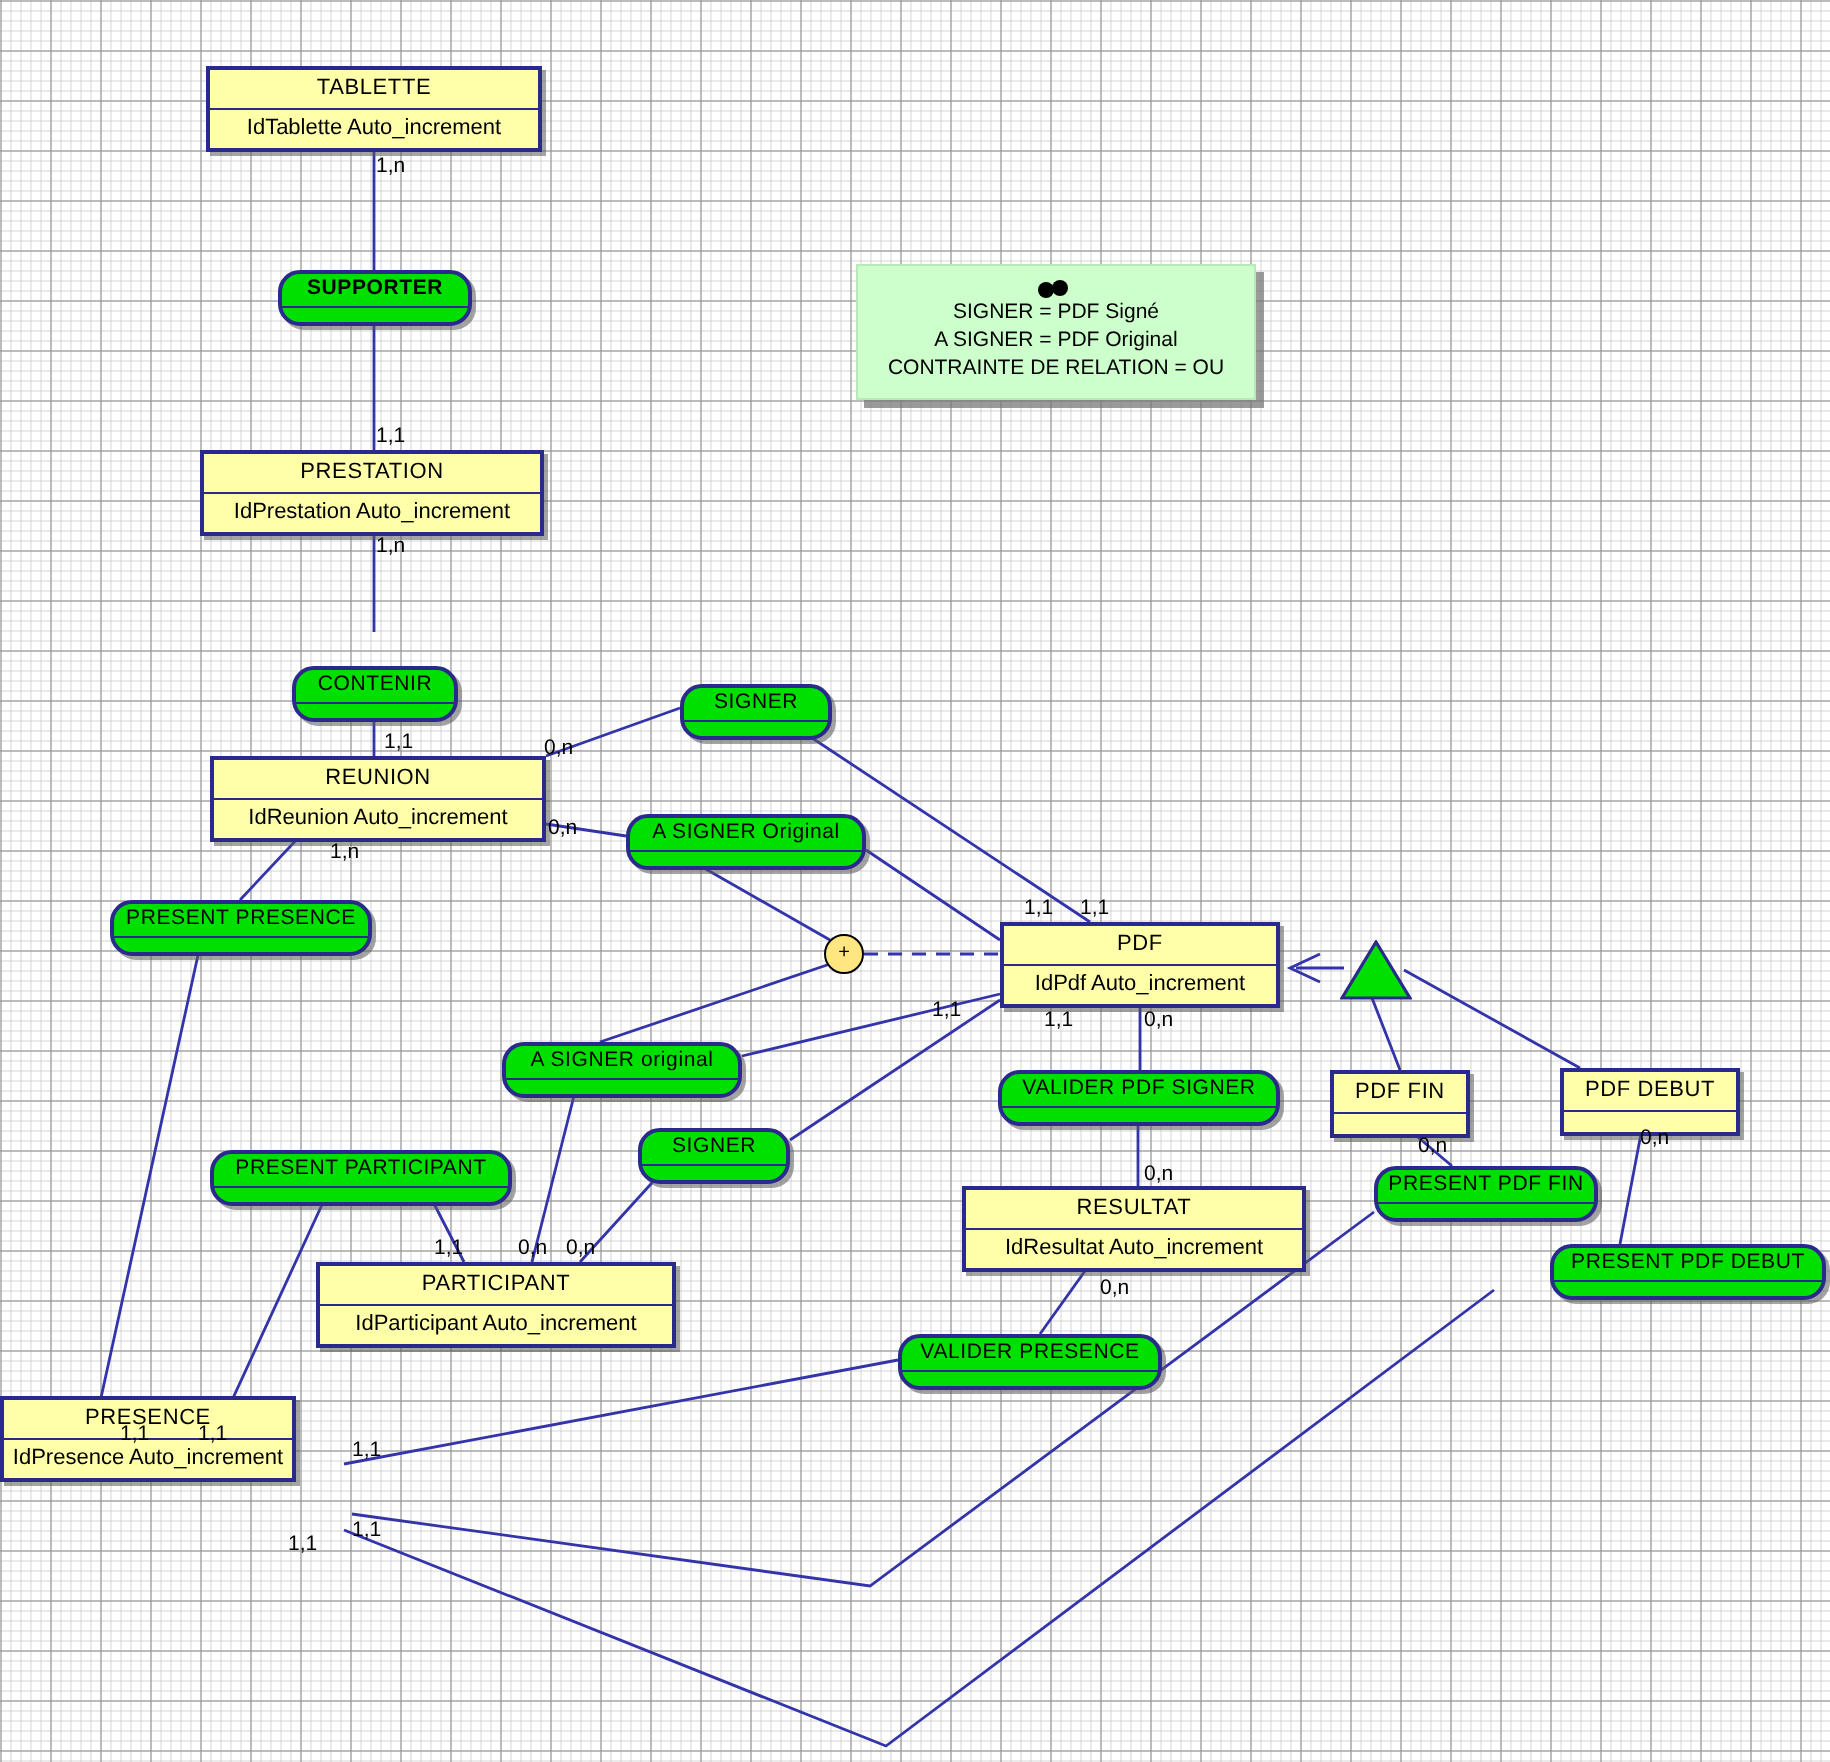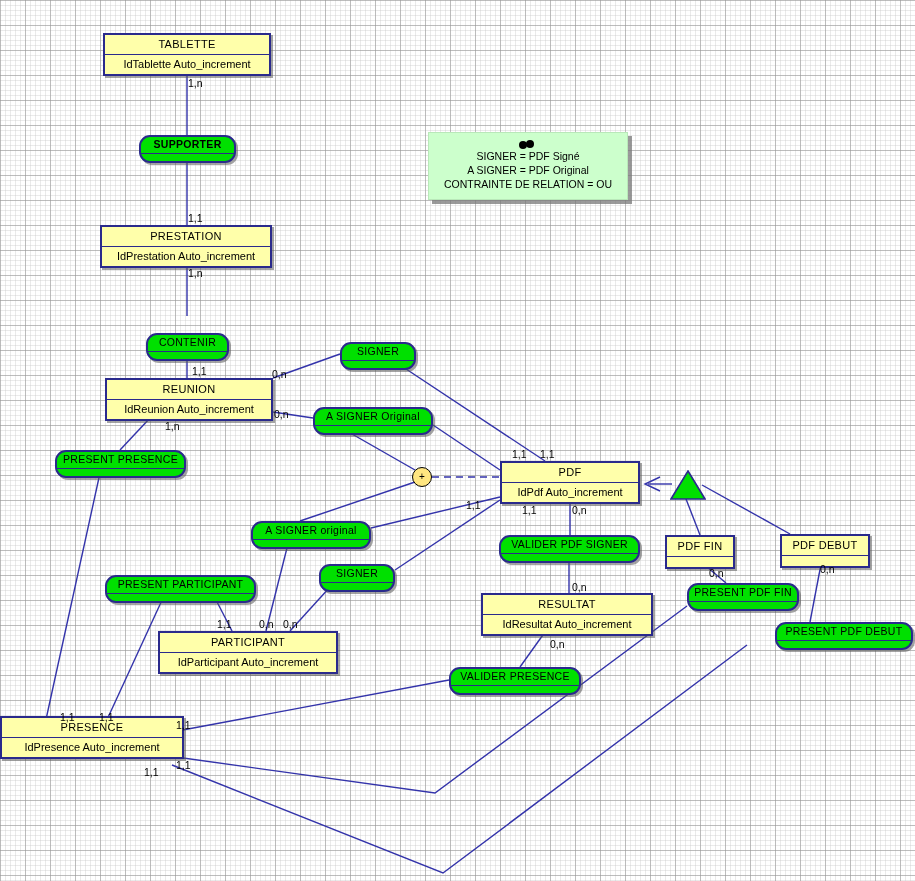--- a/index.html
+++ b/index.html
@@ -222,21 +222,21 @@
   <div class="entity" style="left:500px;top:461px;width:140px;">
     <div class="ent-title">PDF</div>
     <div class="ent-attrs">IdPdf  Auto_increment</div>
   </div>
 
   <div class="entity" style="left:158px;top:631px;width:180px;">
     <div class="ent-title">PARTICIPANT</div>
     <div class="ent-attrs">IdParticipant  Auto_increment</div>
   </div>
 
-  <div class="entity" style="left:0px;top:716px;width:184px;">
+  <div class="entity" style="left:0px;top:698px;width:148px;">
     <div class="ent-title">PRESENCE</div>
     <div class="ent-attrs">IdPresence  Auto_increment</div>
   </div>
 
   <div class="entity" style="left:481px;top:593px;width:172px;">
     <div class="ent-title">RESULTAT</div>
     <div class="ent-attrs">IdResultat  Auto_increment</div>
   </div>
 
   <div class="entity empty-attrs" style="left:665px;top:535px;width:70px;">

